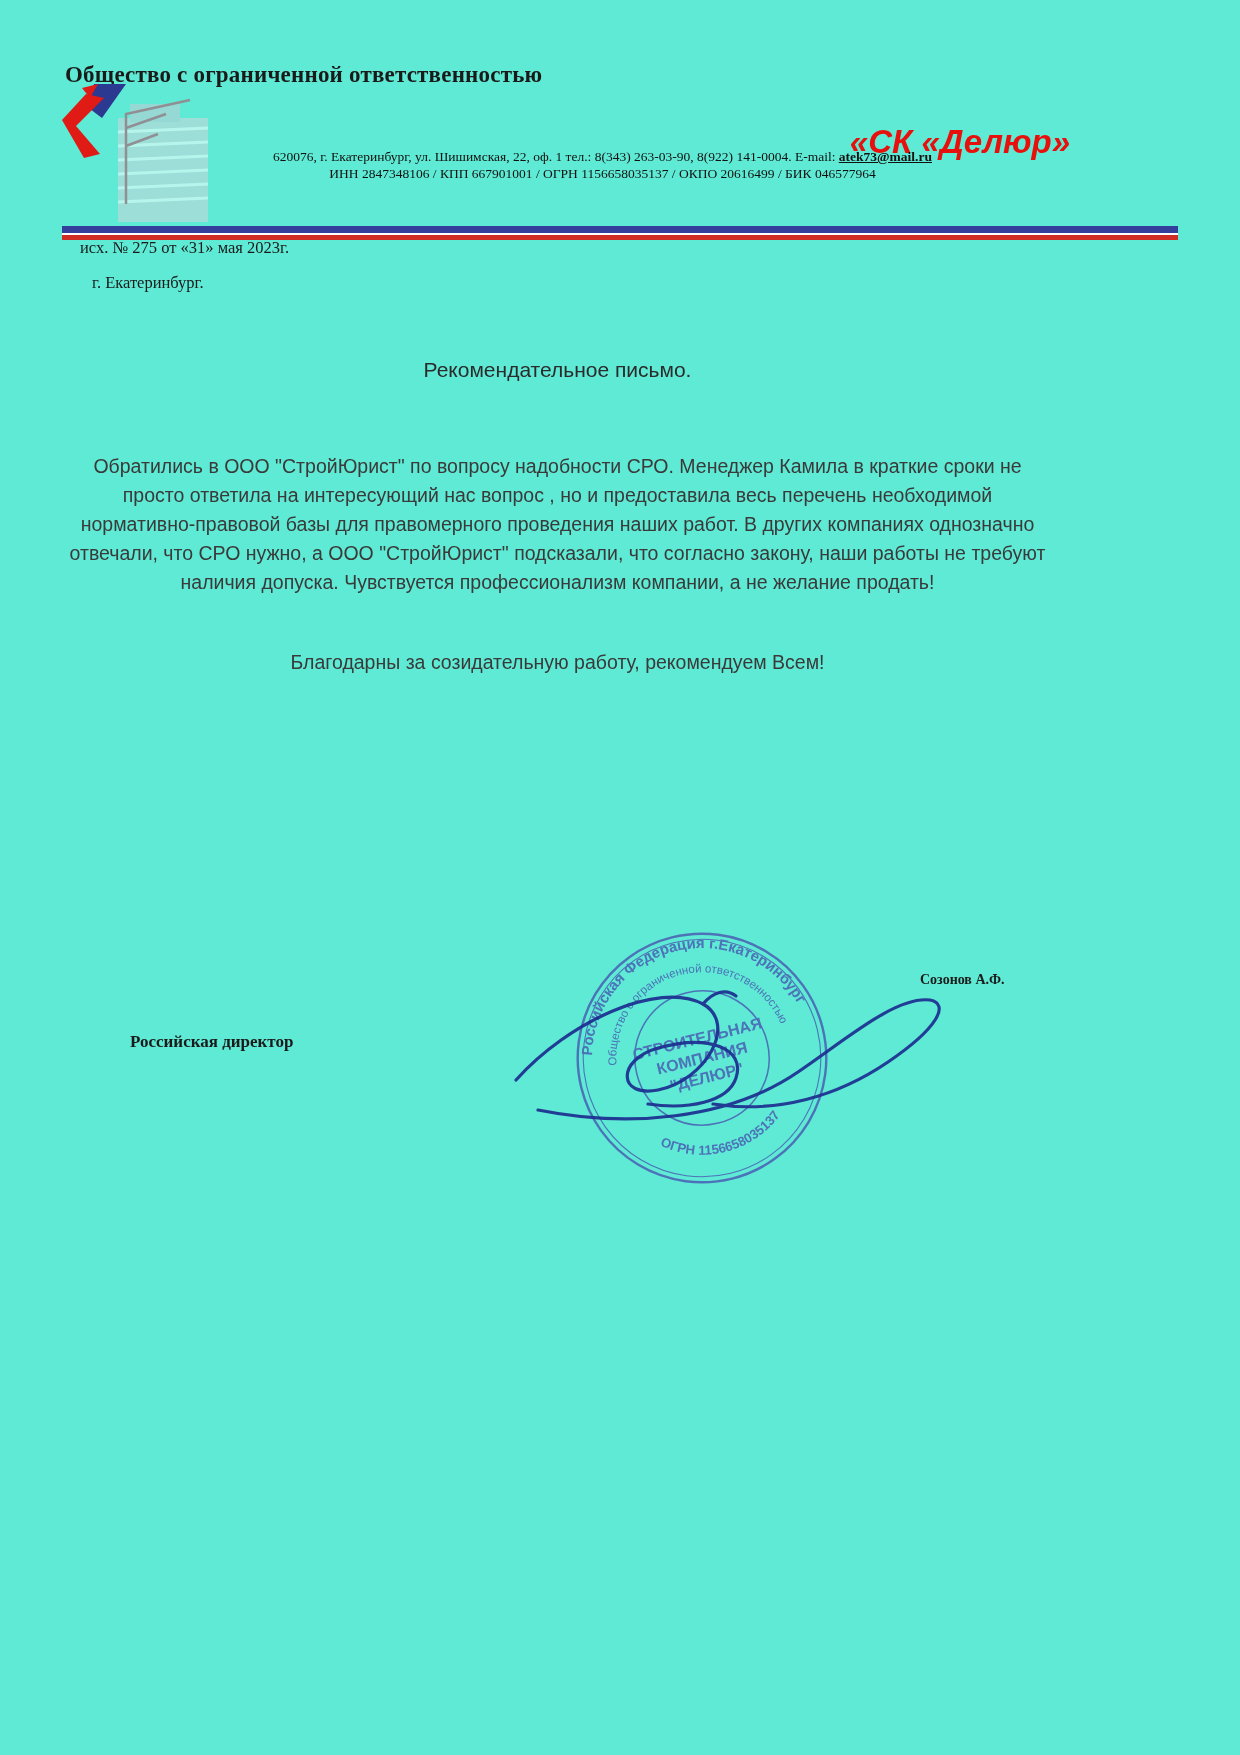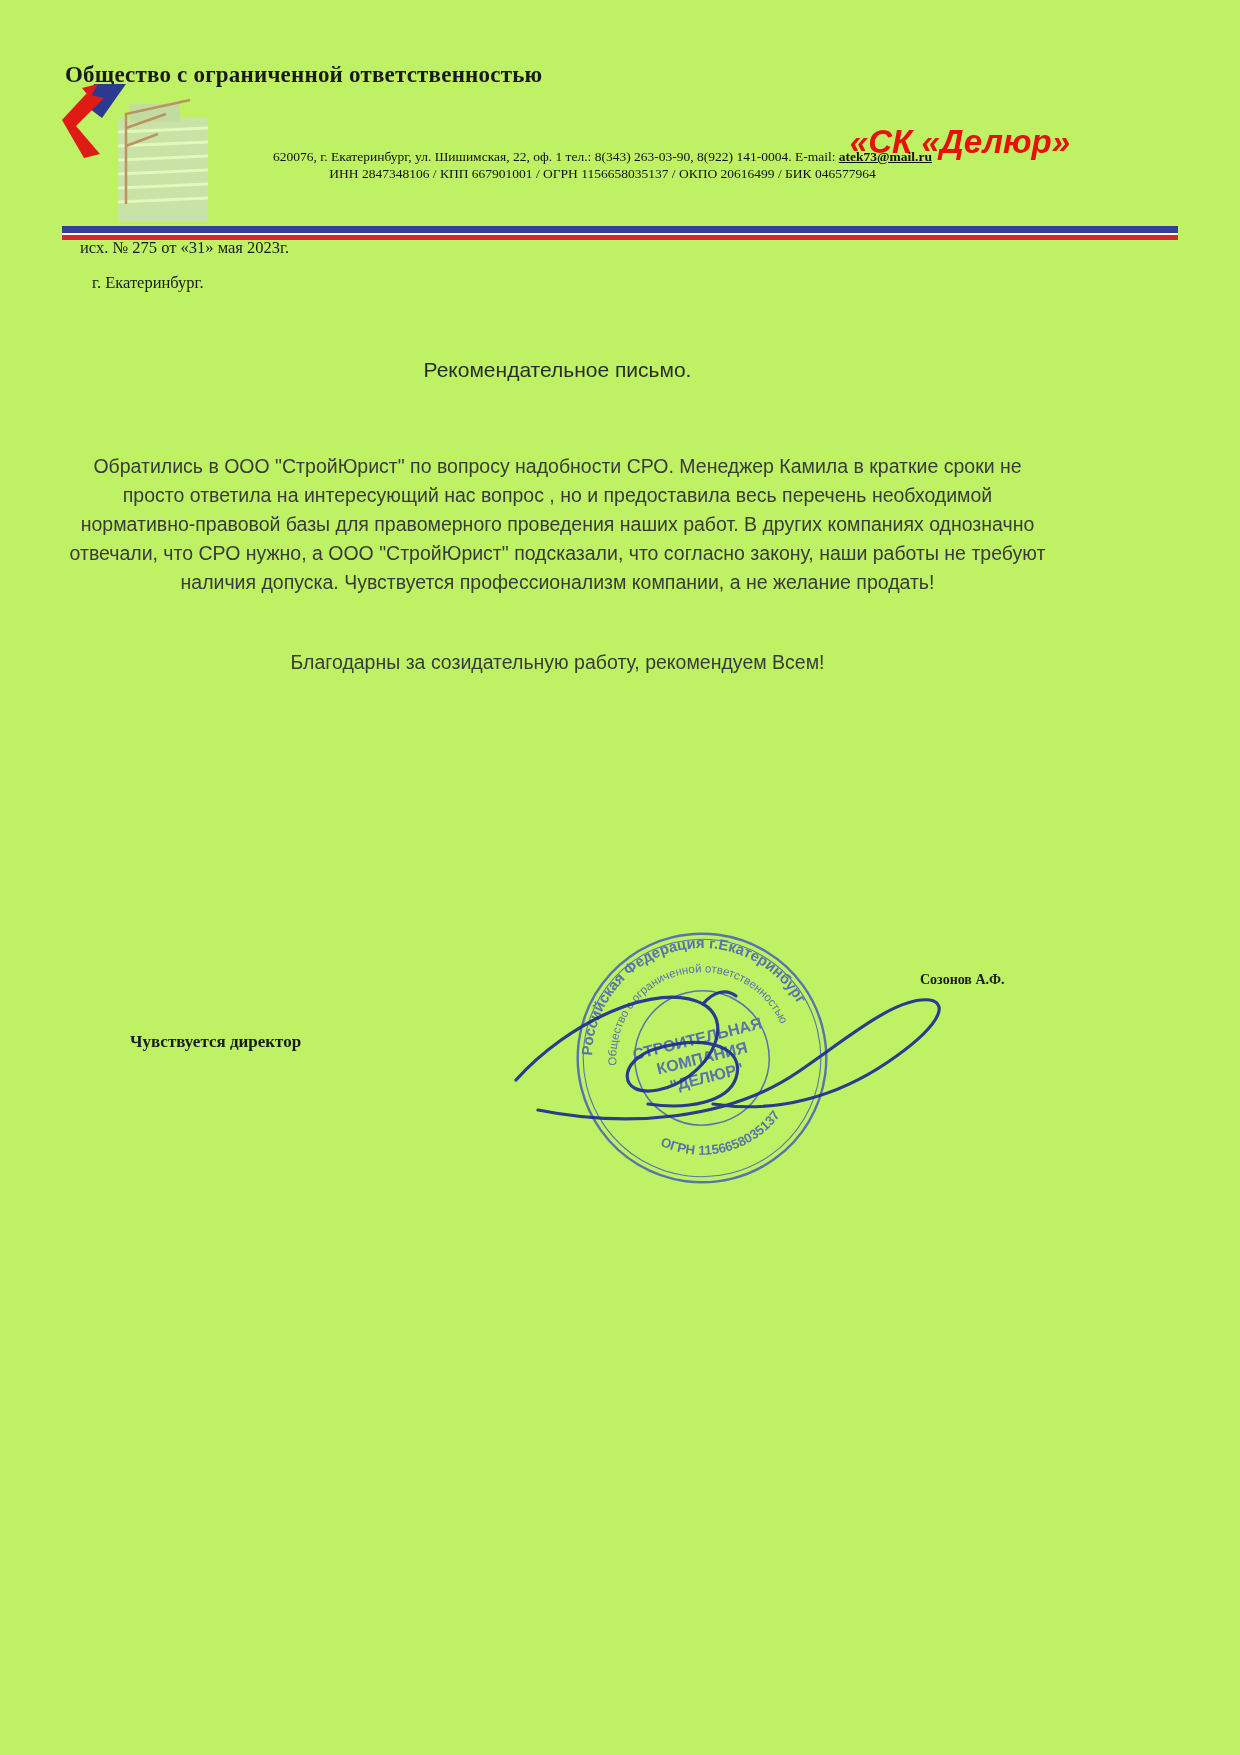--- a/index.html
+++ b/index.html
@@ -1,20 +1,20 @@
 <!DOCTYPE html>
 <html><head>
 <meta charset="utf-8">
 <style>
   html,body { margin:0; padding:0; background:#888; }
   .page {
     position:relative;
     width:1240px; height:1755px;
     margin:0 auto;
-    background:#bef264;
+    background:#5eead4;
     font-family:"Liberation Serif", serif;
     color:#1a1a1a;
     overflow:hidden;
   }
   
   .org-type {
     position:absolute; left:65px; top:62px;
     font-size:23px; font-weight:bold; letter-spacing:0.2px;
     font-family:"Liberation Serif", serif;
   }
@@ -110,21 +110,21 @@
     <div class="s-red"></div>
   </div>
 
   <div class="ref-line">исх. № 275 от «31» мая 2023г.</div>
   <div class="city-line">г. Екатеринбург.</div>
 
   <div class="content letter-title">Рекомендательное письмо.</div>
   <div class="content body-par par1">Обратились в ООО "СтройЮрист" по вопросу надобности СРО. Менеджер Камила в краткие сроки не просто ответила на интересующий нас вопрос , но и предоставила весь перечень необходимой нормативно-правовой базы для правомерного проведения наших работ. В других компаниях однозначно отвечали, что СРО нужно, а ООО "СтройЮрист" подсказали, что согласно закону, наши работы не требуют наличия допуска. Чувствуется профессионализм компании, а не желание продать!</div>
   <div class="content body-par par2">Благодарны за созидательную работу, рекомендуем Всем!</div>
 
-  <div class="sig-position">Чувствуется директор</div>
+  <div class="sig-position">Российская директор</div>
   <div class="sig-name">Созонов А.Ф.</div>
 
   <div class="stamp">
     <svg width="264" height="264" viewBox="0 0 240 240">
       <defs>
         <path id="arcTop" d="M 20,120 A 100,100 0 0 1 220,120"></path>
         <path id="arcMid" d="M 42,120 A 78,78 0 0 1 198,120"></path>
         <path id="arcBot" d="M 32,120 A 88,88 0 0 0 208,120"></path>
       </defs>
       <g transform="rotate(-14 120 120)">

